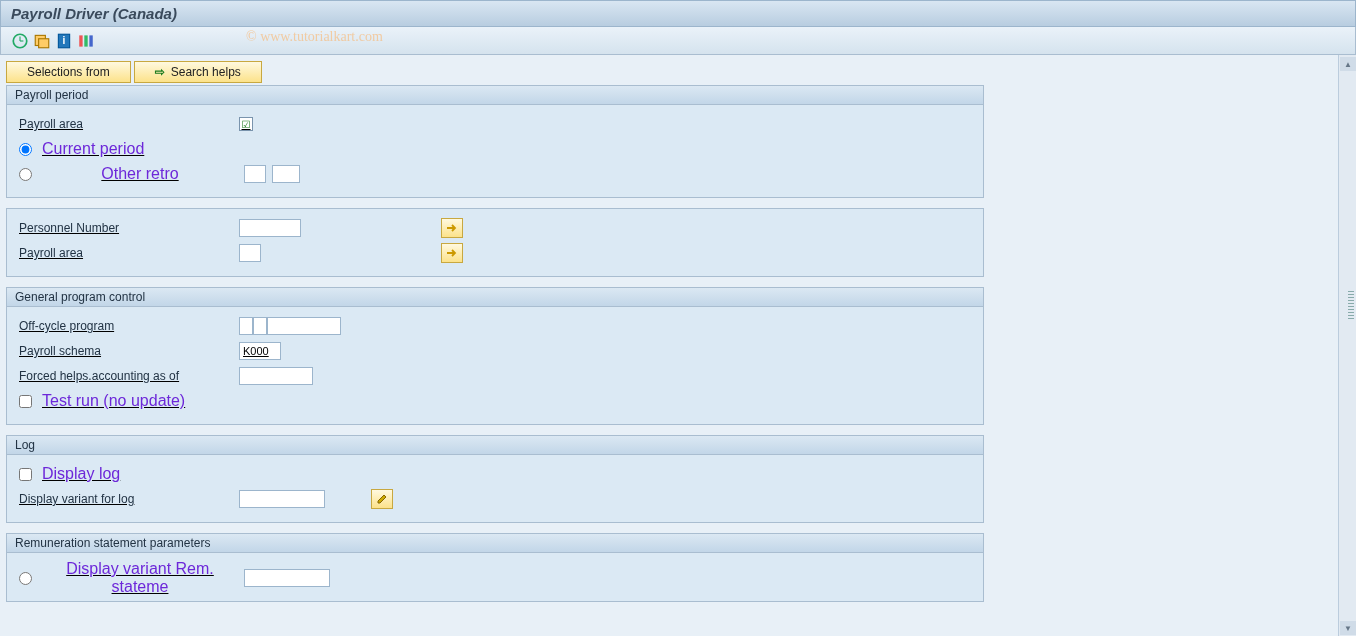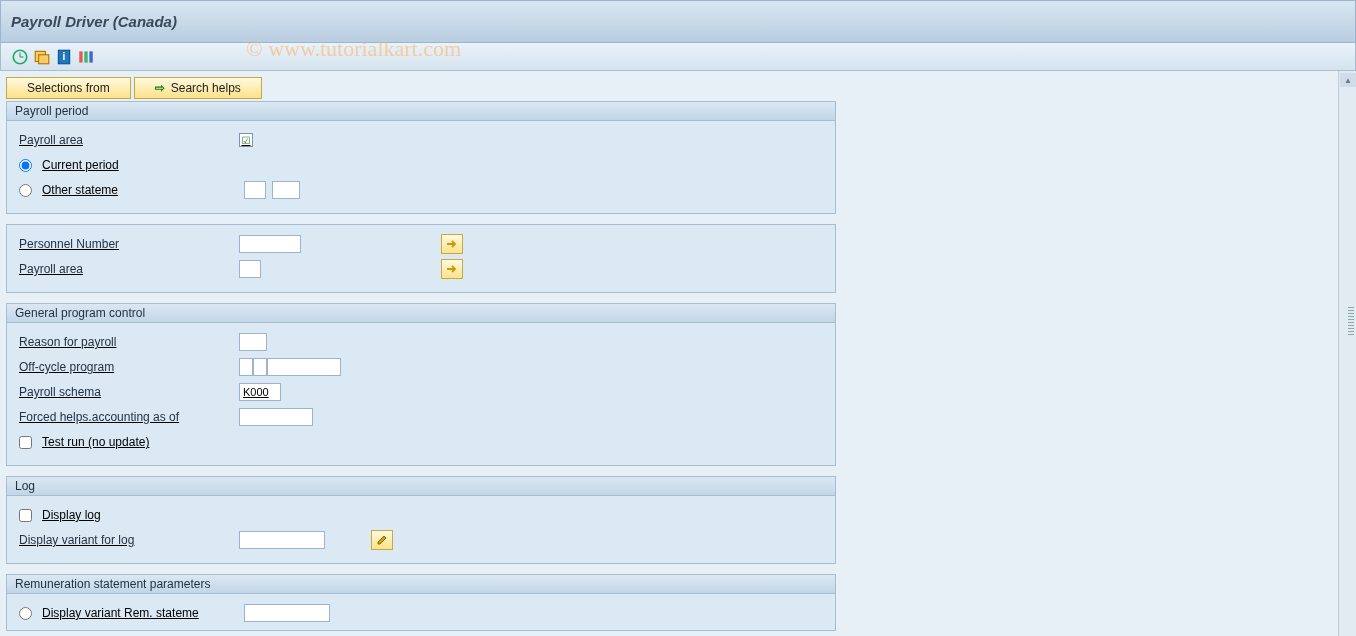--- a/index.html
+++ b/index.html
@@ -8,21 +8,21 @@
       font-size: 12px;
       background: #f5f7fa;
       width: 1356px;
       height: 636px;
       overflow: hidden;
       position: relative;
     }
     .title-bar {
       background: linear-gradient(to bottom, #d9e6f2 0%, #b8cde0 100%);
       border: 1px solid #9cb5cc;
-      padding: 12px 10px;
+      padding: 4px 10px;
       font-weight: bold;
       font-style: italic;
       font-size: 15px;
       color: #3a4a5c;
     }
     .toolbar {
       background: linear-gradient(to bottom, #eaf2f9 0%, #d5e3ee 100%);
       border: 1px solid #a9bdd0;
       border-top: none;
       padding: 4px 10px;
@@ -90,21 +90,21 @@
       color: #222;
       display: inline-flex;
       align-items: flex-start;
       gap: 6px;
     }
     .sap-button .arrow { color: #1e7c1e; font-weight: bold; }
     .group-box {
       background: #dbe9f4;
       border: 1px solid #a9bdd0;
       margin-bottom: 10px;
-      width: 830px;
+      width: 978px;
     }
     .group-header {
       background: linear-gradient(to bottom, #dbe8f3 0%, #c2d6e8 100%);
       border-bottom: 1px solid #a9bdd0;
       padding: 2px 8px;
       font-size: 12px;
       color: #234;
     }
     .group-body {
       padding: 6px 12px 10px 12px;
@@ -122,22 +122,23 @@
       font-size: 12px;
     }
     .radio-row, .check-row {
       display: flex;
       align-items: center;
       gap: 6px;
       min-height: 24px;
       margin: 1px 0;
     }
     .radio-row label, .check-row label {
-      color: #000000;
-      font-size: 12px;
+      color: #6d28d9;
+      font-size: 16px;
+      text-align: center;
     }
     input[type="text"] {
       border: 1px solid #9cb5cc;
       background: #fff;
       height: 18px;
       padding: 0 3px;
       font-size: 11px;
     }
     input[type="text"].tiny { width: 22px; }
     input[type="text"].xs { width: 28px; }
@@ -166,23 +167,23 @@
       display: inline-flex;
       align-items: center;
       justify-content: center;
       cursor: pointer;
       margin-left: 6px;
     }
     .icon-btn svg { width: 12px; height: 12px; }
     .spacer-cell { width: 134px; display: inline-block; }
     .watermark {
       position: absolute;
-      top: 36px;
+      top: 29px;
       left: 246px;
-      font-size: 22px;
+      font-size: 14px;
       color: rgba(255, 170, 80, 0.5);
       font-family: Georgia, serif;
       pointer-events: none;
       z-index: 100;
     }
   </style>
 </head>
 <body>
 
 <div class="title-bar">
@@ -239,21 +240,21 @@
         <div class="field-row">
           <span class="field-label">Payroll area</span>
           <span class="checkbox-visual">☑</span>
         </div>
         <div class="radio-row">
           <input type="radio" name="period" checked="" style="">
           <label>Current period</label>
         </div>
         <div class="radio-row">
           <input type="radio" name="period" style="">
-          <label style="width:196px">Other stateme</label>
+          <label style="width:196px">Other retro</label>
           <input type="text" class="tiny" style="">
           <input type="text" class="xs" style="">
         </div>
       </div>
     </div>
 
     <div class="group-box">
       <div class="group-body">
         <div class="field-row">
           <span class="field-label">Personnel Number</span>
@@ -275,24 +276,20 @@
               </svg>
           </span>
         </div>
       </div>
     </div>
 
     <div class="group-box">
       <div class="group-header">General program control</div>
       <div class="group-body">
         <div class="field-row">
-          <span class="field-label">Reason for payroll</span>
-          <input type="text" class="xs" style="">
-        </div>
-        <div class="field-row">
           <span class="field-label">Off-cycle program</span>
           <input type="text" style="width: 14px;">
           <input type="text" style="width: 14px;">
           <input type="text" class="md" style="">
         </div>
         <div class="field-row">
           <span class="field-label">Payroll schema</span>
           <input type="text" style="width: 42px;" value="K000">
         </div>
         <div class="field-row">

